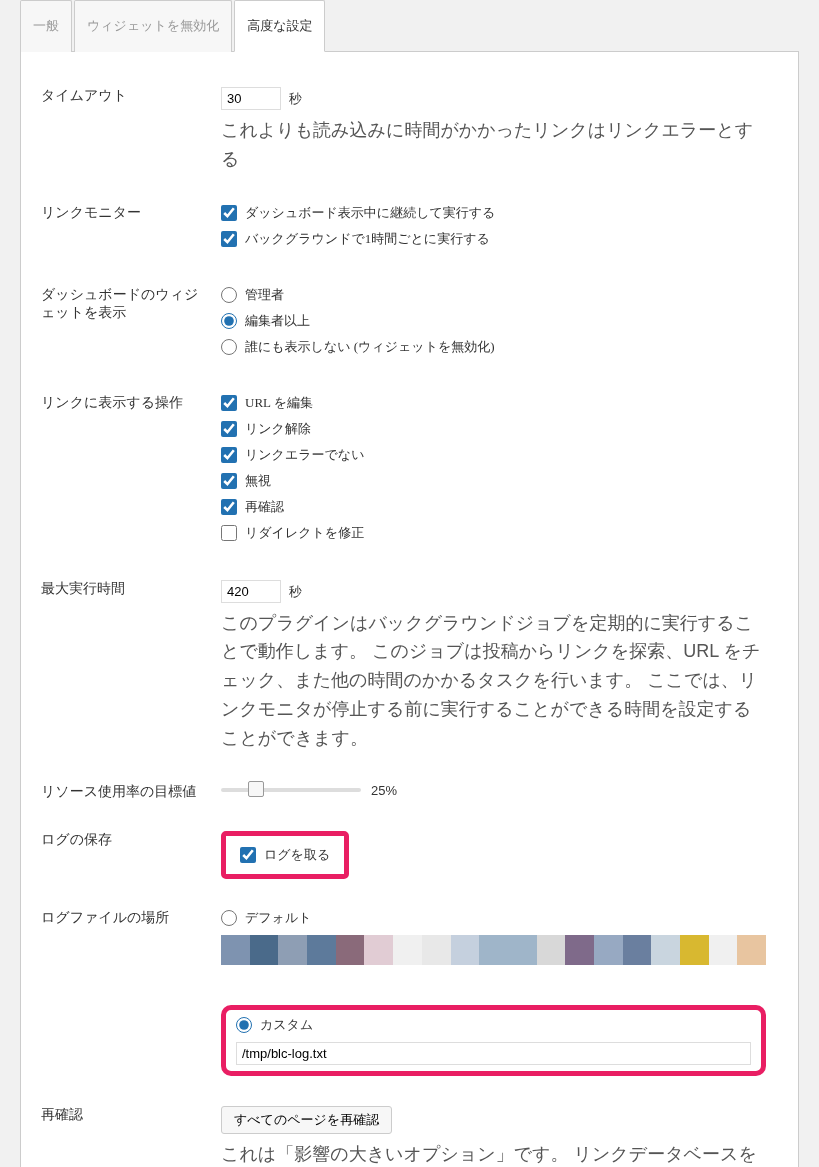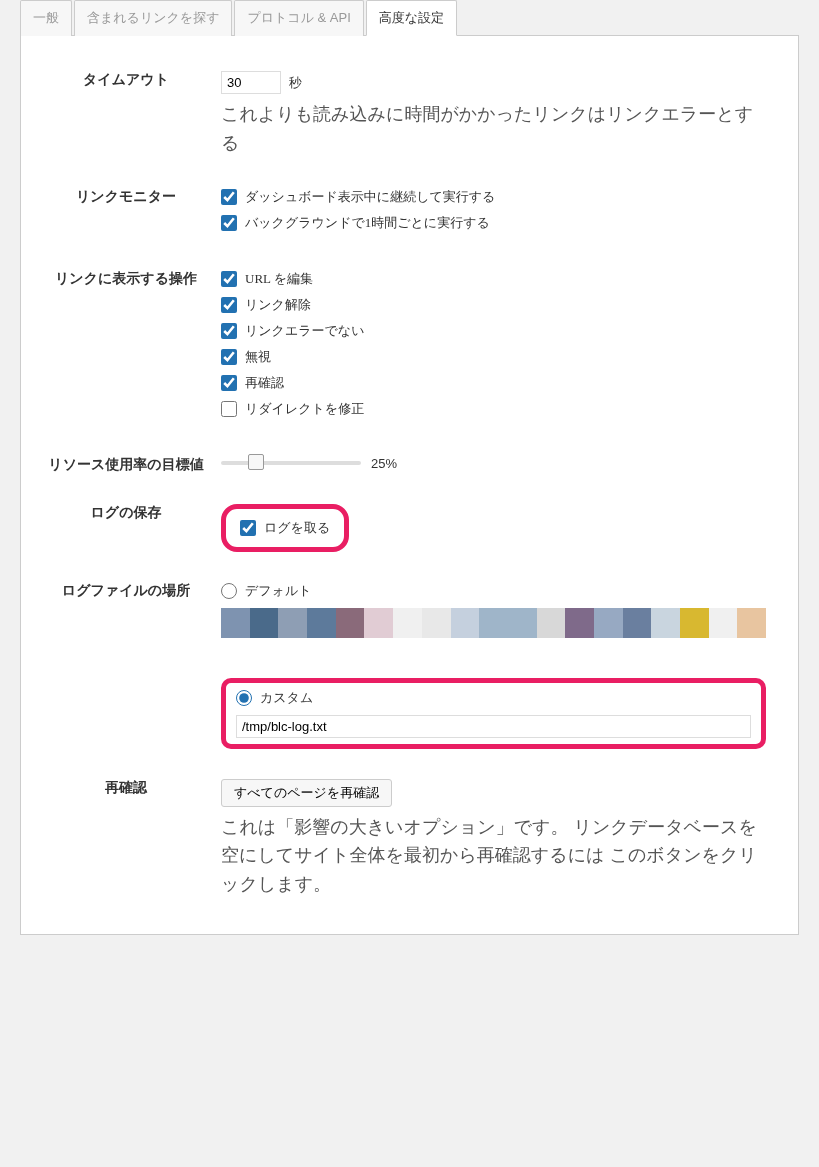--- a/index.html
+++ b/index.html
@@ -1,51 +1,50 @@
 <!DOCTYPE html>
 <html><head>
 <meta charset="utf-8">
 <style>
 * { box-sizing: border-box; margin: 0; padding: 0; }
 body { font-family: -apple-system, BlinkMacSystemFont, "Segoe UI", "Yu Gothic", "Meiryo", sans-serif; font-size: 13px; color: #333; background: #f1f1f1; padding: 0; }
 .wrapper { background: #f1f1f1; padding: 0 0 20px 0; }
 .tabs { display: flex; padding: 0 20px; }
-.tab { padding: 8px 12px; border: 1px solid #ccc; background: #f7f7f7; color: #999; border-bottom: none; margin-right: 2px; cursor: pointer; font-size: 13px; border-radius: 2px 2px 0 0; }
+.tab { padding: 16px 12px; border: 1px solid #ccc; background: #f7f7f7; color: #999; border-bottom: none; margin-right: 2px; cursor: pointer; font-size: 13px; border-radius: 2px 2px 0 0; }
 .tab.active { background: #fff; color: #333; border-bottom: 1px solid #fff; position: relative; z-index: 2; }
 .panel { background: #fff; border: 1px solid #ccc; margin: -1px 20px 0 20px; padding: 20px 0; }
 .form-table { width: 100%; border-collapse: collapse; }
-.form-table th { text-align: center; vertical-align: top; padding: 15px 10px 15px 20px; width: 200px; font-weight: bold; font-size: 14px; }
+.form-table th { text-align: left; vertical-align: top; padding: 15px 10px 15px 20px; width: 200px; font-weight: normal; font-size: 14px; }
 .form-table td { padding: 15px 32px 15px 0; vertical-align: top; }
 input[type="text"], input[type="number"] { border: 1px solid #ddd; padding: 3px 5px; font-size: 13px; }
 .small-input { width: 60px; }
 .desc { color: #555; margin-top: 6px; line-height: 1.6; font-size: 18px; }
 .checkbox-row, .radio-row { margin-bottom: 8px; display: flex; align-items: center; }
 .checkbox-row input, .radio-row input { margin-right: 8px; accent-color: #2271b1; width: 16px; height: 16px; }
 .checkbox-row label, .radio-row label { font-size: 13px; font-family: Liberation Serif, serif; }
 a.link { color: #0073aa; text-decoration: underline; }
 .slider-wrap { display: flex; align-items: center; gap: 10px; }
 .slider-track { width: 140px; height: 4px; background: #ddd; position: relative; border-radius: 2px; }
 .slider-handle { width: 16px; height: 16px; background: #f7f7f7; border: 1px solid #999; position: absolute; top: -7px; left: 25%; margin-left: -8px; border-radius: 2px; }
-.highlight-box { border: 5px solid #e91e63; border-radius: 16px; padding: 10px 14px; display: inline-block; }
+.highlight-box { border: 5px solid #e91e63; border-radius: 5px; padding: 10px 14px; display: inline-block; }
 .highlight-box-tight { border: 5px solid #e91e63; border-radius: 10px; display: inline-block; padding: 6px 10px; }
 .pixelated { display: flex; height: 30px; margin: 8px 0; }
 .pixelated div { flex: 1; }
 .path-input { width: 100%; border: 1px solid #ddd; padding: 5px 8px; font-size: 13px; margin-top: 4px; }
 .btn { border: 1px solid #ccc; background: #f7f7f7; padding: 4px 12px; font-size: 13px; border-radius: 3px; cursor: pointer; }
 .unit { margin-left: 4px; }
 .load-info { margin-left: 8px; }
 </style>
 </head>
 <body>
 
 <div class="wrapper">
   <div class="tabs">
     <div class="tab">一般</div>
-    <div class="tab">含まれるリンクを探す</div>
-    <div class="tab">プロトコル &amp; API</div>
+    <div class="tab">ウィジェットを無効化</div>
     <div class="tab active">高度な設定</div>
   </div>
 
   <div class="panel">
     <table class="form-table">
 
       <tbody>
           <tr>
         <th>タイムアウト</th>
         <td>
@@ -62,20 +61,37 @@
                 <input type="checkbox" checked="" style="">
                 <label>ダッシュボード表示中に継続して実行する</label>
               </div>
           <div class="checkbox-row">
                 <input type="checkbox" checked="" style="">
                 <label>バックグラウンドで1時間ごとに実行する</label>
               </div>
         </td>
       </tr>
 
+      <tr>
+        <th>ダッシュボードのウィジェットを表示</th>
+        <td>
+          <div class="radio-row">
+                <input type="radio" name="dw" style="">
+                <label>管理者</label>
+              </div>
+          <div class="radio-row">
+                <input type="radio" name="dw" checked="" style="">
+                <label>編集者以上</label>
+              </div>
+          <div class="radio-row">
+                <input type="radio" name="dw" style="">
+                <label>誰にも表示しない (ウィジェットを無効化)</label>
+              </div>
+        </td>
+      </tr>
 
       <tr>
         <th>リンクに表示する操作</th>
         <td>
           <div class="checkbox-row">
                 <input type="checkbox" checked="" style="">
                 <label>URL を編集</label>
               </div>
           <div class="checkbox-row">
                 <input type="checkbox" checked="" style="">
@@ -93,20 +109,28 @@
                 <input type="checkbox" checked="" style="">
                 <label>再確認</label>
               </div>
           <div class="checkbox-row">
                 <input type="checkbox" style="">
                 <label>リダイレクトを修正</label>
               </div>
         </td>
       </tr>
 
+      <tr>
+        <th>最大実行時間</th>
+        <td>
+          <input type="text" class="small-input" value="420" style="">
+          <span class="unit">秒</span>
+          <div class="desc">このプラグインはバックグラウンドジョブを定期的に実行することで動作します。 このジョブは投稿からリンクを探索、URL をチェック、また他の時間のかかるタスクを行います。 ここでは、リンクモニタが停止する前に実行することができる時間を設定することができます。</div>
+        </td>
+      </tr>
 
 
       <tr>
         <th>リソース使用率の目標値</th>
         <td>
           <div class="slider-wrap">
             <div class="slider-track">
                   <div class="slider-handle"></div>
                 </div>
             <span>25%</span>

